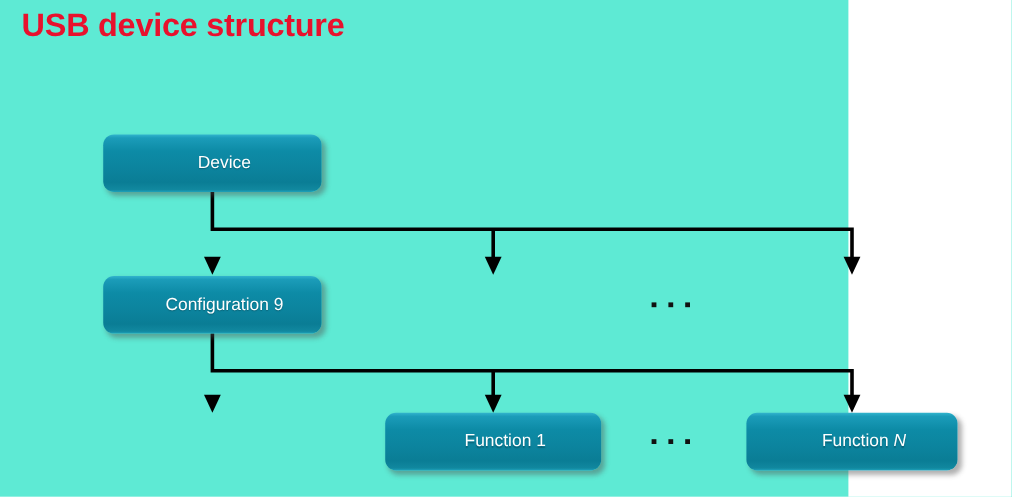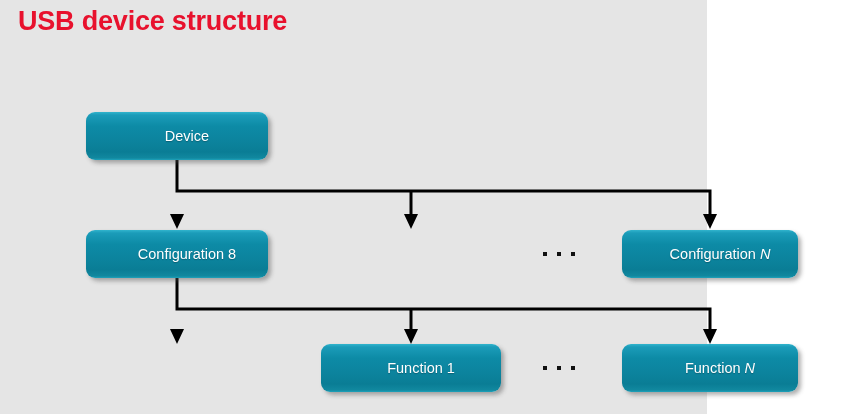--- a/index.html
+++ b/index.html
@@ -10,21 +10,21 @@
     width: 843px;
     height: 414px;
     background: #ffffff;
     font-family: "Liberation Sans", sans-serif;
     overflow: hidden;
   }
   #slide {
     position: relative;
     width: 707px;
     height: 414px;
-    background: #e5e5e5;
+    background: #5eead4;
   }
   #slide-title {
     position: absolute;
     left: 18px;
     top: 6px;
     font-size: 27px;
     font-weight: bold;
     color: #e8112d;
     letter-spacing: -0.2px;
     white-space: nowrap;
@@ -105,35 +105,30 @@
       <polygon points="411,344 404,329 418,329"></polygon>
       <polygon points="710,344 703,329 717,329"></polygon>
     </g>
   </svg>
 
   <div class="node" style="left:86px; top:112px; width:182px; height:48px;">
     <span class="label">Device</span>
   </div>
 
   <div class="node" style="left:86px; top:230px; width:182px; height:48px;">
-    <span class="label">Configuration 8</span>
+    <span class="label">Configuration 9</span>
   </div>
 
 
   <div class="ellipsis" style="left:543px; top:252px;">
     <span></span>
     <span></span>
     <span></span>
   </div>
 
-  <div class="node" style="left:622px; top:230px; width:176px; height:48px;">
-    <span class="label">
-      <span>Configuration</span>&nbsp;<i>N</i>
-    </span>
-  </div>
 
 
   <div class="node" style="left:321px; top:344px; width:180px; height:48px;">
     <span class="label">Function 1</span>
   </div>
 
   <div class="ellipsis" style="left:543px; top:366px;">
     <span></span>
     <span></span>
     <span></span>

